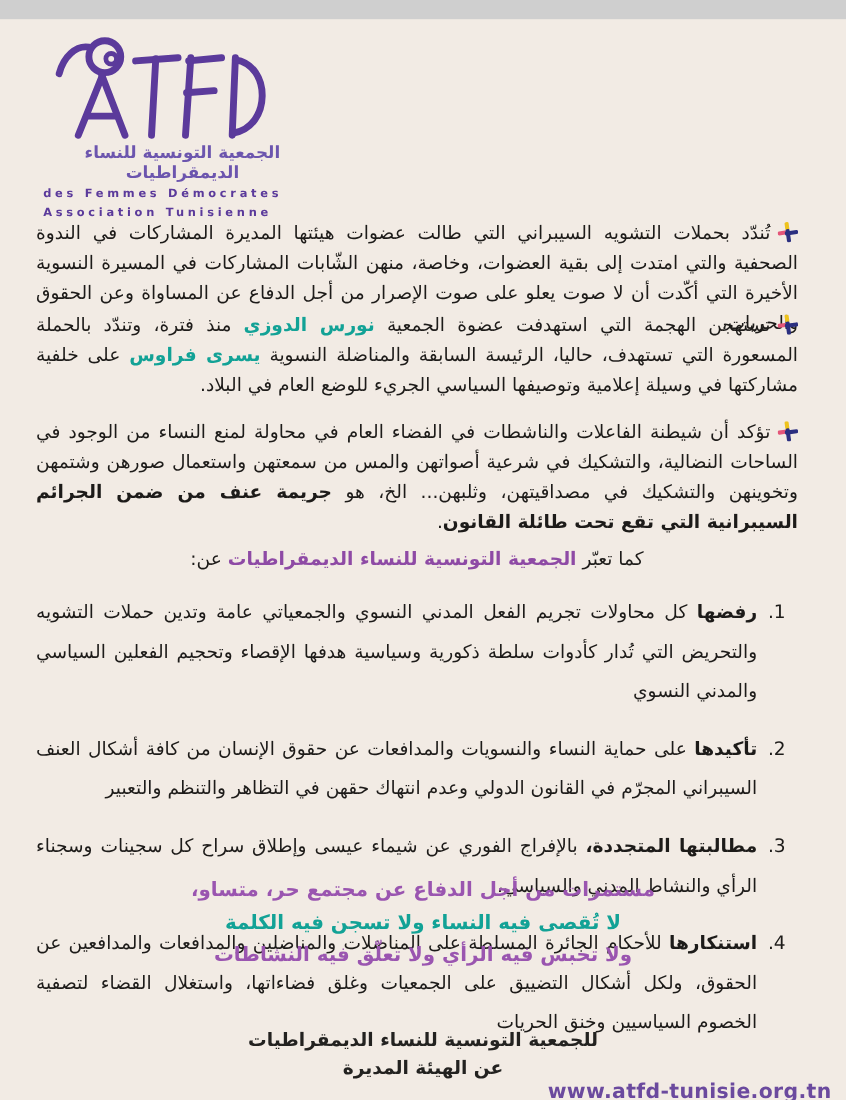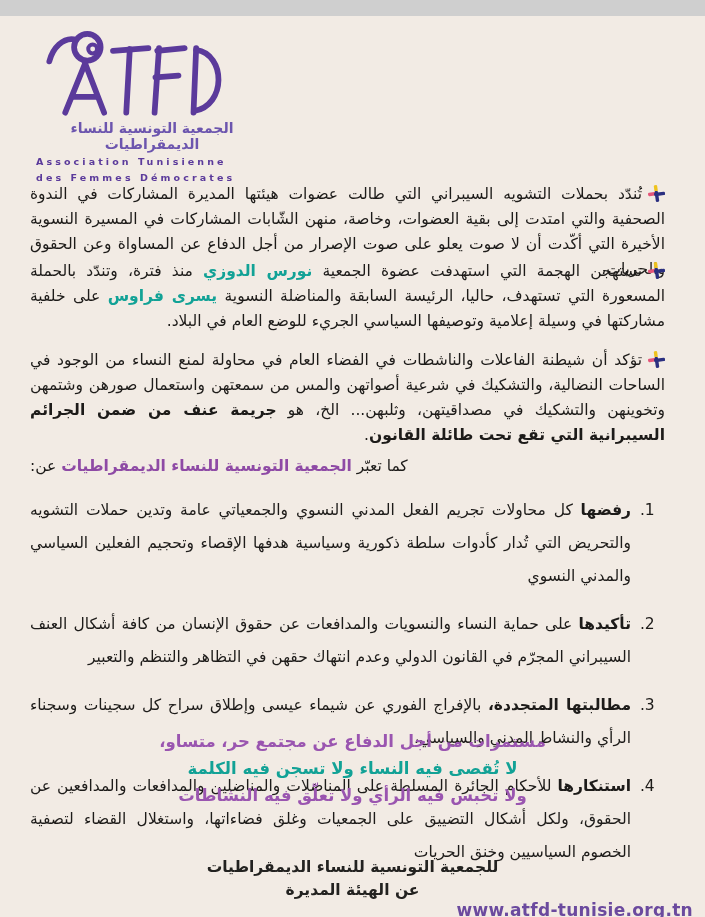--- a/index.html
+++ b/index.html
@@ -45,21 +45,21 @@
   }
   .para{position:absolute;left:0;right:0;}
   .p1{top:0;}
   .bullet{
     display:inline-block;width:17px;height:17px;
     vertical-align:-3px;margin-left:6px;
   }
   .seg-bold{font-weight:bold;}
   .seg-teal-bold{font-weight:bold;color:var(--teal);}
   .seg-purple-bold{font-weight:bold;color:var(--purple-inline);}
-  .intro-line{text-align:left;}
+  .intro-line{text-align:center;}
   ol.demands{
     list-style:decimal;list-style-position:outside;
     padding-right:30px;line-height:33px;
   }
   ol.demands li{margin-bottom:15px;padding-right:4px;}
   
   .slogan{
     position:absolute;left:0;right:0;top:712px;
     text-align:center;direction:rtl;
     font-weight:bold;font-size:16.5px;line-height:27px;
@@ -110,22 +110,22 @@
 
         <path d="M 136 25 L 131 98"></path>
         <path d="M 134 28 L 165 25"></path>
         <path d="M 132 58 L 158 56"></path>
 
         <path d="M 178 25 L 175 98"></path>
         <path d="M 178 27 C 212 32, 212 90, 176 96"></path>
       </g>
     </svg>
     <div class="logo-ar">الجمعية التونسية للنساء الديمقراطيات</div>
+    <div class="logo-fr">des Femmes Démocrates</div>
     <div class="logo-fr">Association Tunisienne</div>
-    <div class="logo-fr">des Femmes Démocrates</div>
   </div>
 
   <div class="content" style="top:166px;">
 
     <p class="para p1">
       <svg class="bullet" viewBox="0 0 20 20" aria-hidden="true">
         <g transform="rotate(-8 10 10)">
           <rect x="8" y="0" width="4" height="8" rx="1.5" fill="#eec31e"></rect>
           <rect x="0" y="8" width="9" height="4" rx="1.5" fill="#e45579"></rect>
           <rect x="8" y="7" width="4" height="13" rx="1.5" fill="#2b2f80"></rect>

